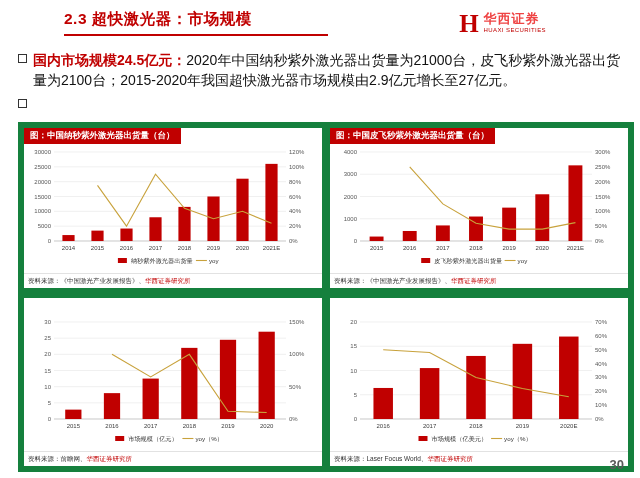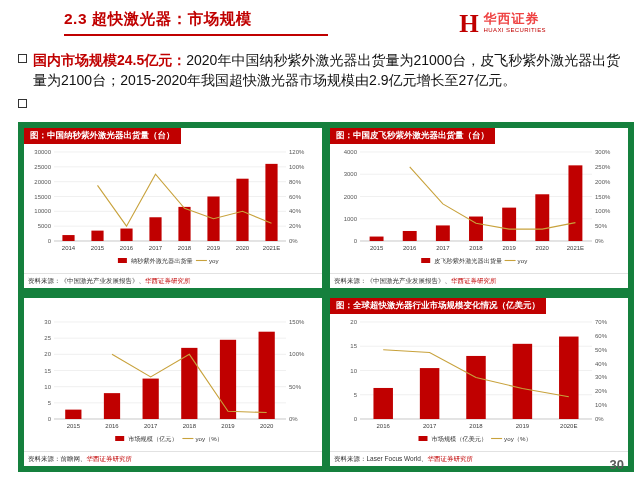--- a/index.html
+++ b/index.html
@@ -257,21 +257,20 @@
         <line x1="158.39999999999998" y1="124.5" x2="169.39999999999998" y2="124.5" class="line"></line>
         <text x="171.39999999999998" y="127" class="legend-txt">yoy（%）</text>
       </svg>
   </div>
   <div class="panel-src">
     <span>资料来源：前瞻网、</span><span class="firm">华西证券研究所</span>
   </div>
 </div>
 
 <div class="panel" style="left:324px;top:292px;width:298px;height:168px;">
-  <div class="panel-cap">图：全球超快激光器行业市场规模变化情况（亿美元）</div>
   <div class="panel-body">
     <svg id="chart3" width="296" height="135" viewBox="0 0 296 135">
         <line x1="30" y1="105" x2="262" y2="105" class="grid"></line>
         <text x="27" y="107" text-anchor="end" class="ax-lbl">0</text>
         <line x1="30" y1="80.75" x2="262" y2="80.75" class="grid"></line>
         <text x="27" y="82.75" text-anchor="end" class="ax-lbl">5</text>
         <line x1="30" y1="56.5" x2="262" y2="56.5" class="grid"></line>
         <text x="27" y="58.5" text-anchor="end" class="ax-lbl">10</text>
         <line x1="30" y1="32.25" x2="262" y2="32.25" class="grid"></line>
         <text x="27" y="34.25" text-anchor="end" class="ax-lbl">15</text>

